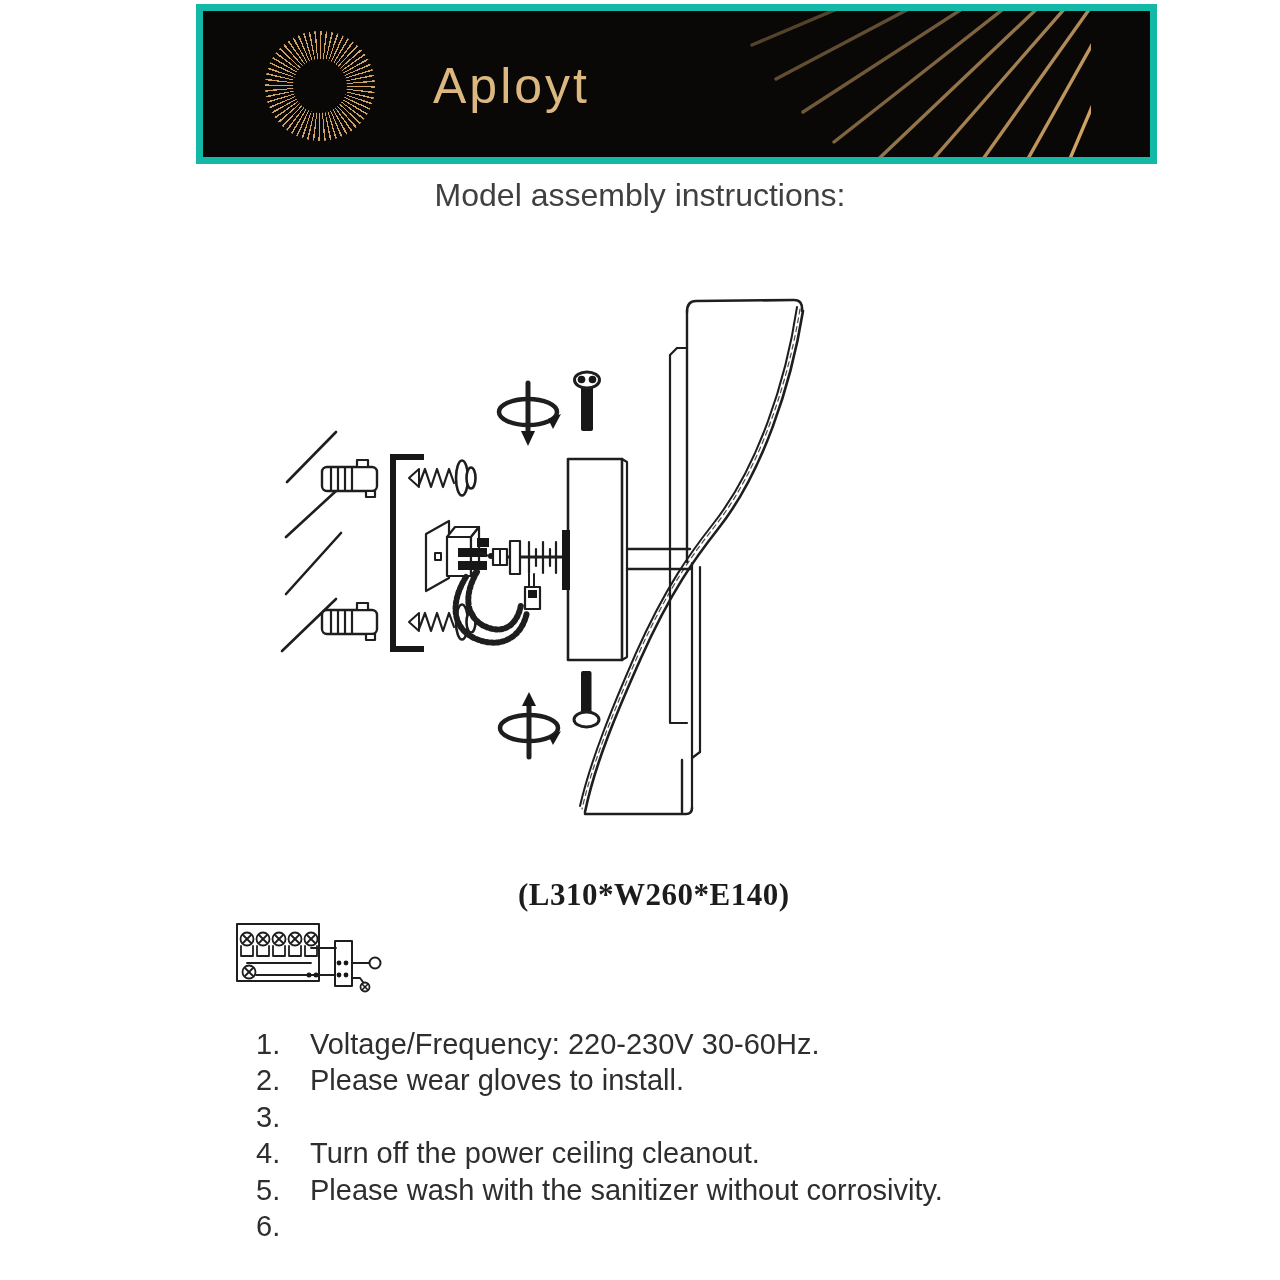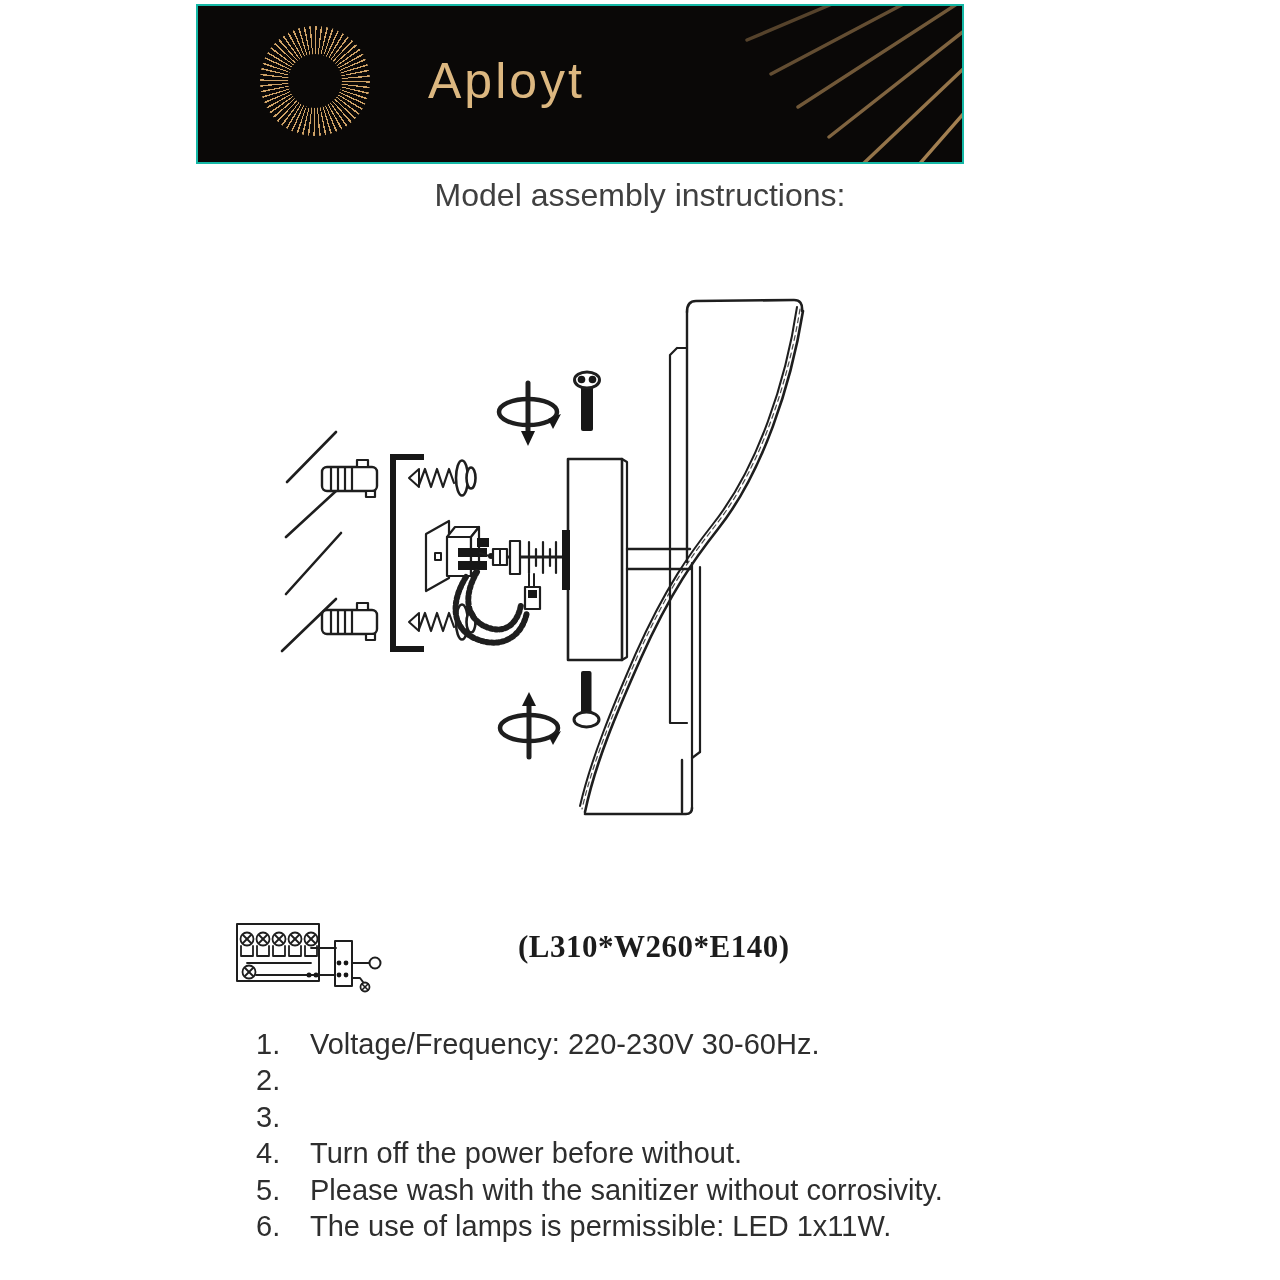--- a/index.html
+++ b/index.html
@@ -2,22 +2,22 @@
 <html><head>
 <meta charset="utf-8">
 <style>
   html,body{margin:0;padding:0;}
   body{
     width:1280px;height:1280px;position:relative;background:#ffffff;
     font-family:"Liberation Sans", sans-serif;overflow:hidden;
   }
   
   .banner{
-    position:absolute;left:196px;top:4px;width:768px;height:160px;
-    background:#0a0807;border:2px solid #14b8a6;box-sizing:border-box;overflow:hidden;
+    position:absolute;left:196px;top:4px;width:961px;height:160px;
+    background:#0a0807;border:7px solid #14b8a6;box-sizing:border-box;overflow:hidden;
   }
   .burst{
     position:absolute;left:62px;top:20px;width:110px;height:110px;border-radius:50%;
     background:repeating-conic-gradient(#cfa266 0deg 1.7deg, rgba(0,0,0,0) 1.7deg 6deg);
   }
   .burst::after{
     content:"";position:absolute;left:28px;top:28px;width:54px;height:54px;
     border-radius:50%;background:#0a0807;
   }
   .brand{
@@ -30,21 +30,21 @@
     position:absolute;left:0;top:176px;width:1280px;text-align:center;
     color:#404040;font-size:32px;line-height:39px;
   }
   
   .diagram-svg{position:absolute;left:0;top:0;width:1280px;height:1280px;}
   .diagram-svg .ln{stroke:#1e1e1e;fill:none;stroke-linecap:round;stroke-linejoin:round;}
   .diagram-svg .fw{stroke:#1e1e1e;fill:#ffffff;stroke-linejoin:round;}
   .diagram-svg .bk{fill:#171717;stroke:none;}
   
   .dims{
-    position:absolute;left:518px;top:929px;width:240px;text-align:center;
+    position:absolute;left:518px;top:877px;width:240px;text-align:center;
     font-family:"Liberation Serif", serif;font-weight:700;font-size:31px;
     color:#1c1c1c;white-space:nowrap;letter-spacing:0.5px;
   }
   
   .instructions{
     position:absolute;left:256px;top:1026px;width:880px;
     list-style:none;margin:0;padding:0;
     color:#2e2e2e;font-size:29px;
   }
   .instructions li{display:flex;height:36.5px;align-items:center;}
@@ -261,29 +261,29 @@
 
 <div class="dims">(L310*W260*E140)</div>
 
 <ol class="instructions">
   <li>
     <span class="num">1.</span>
     <span class="txt">Voltage/Frequency: 220-230V 30-60Hz.</span>
   </li>
   <li>
     <span class="num">2.</span>
+    <span class="txt">Please wear gloves to install.</span>
   </li>
   <li>
     <span class="num">3.</span>
   </li>
   <li>
     <span class="num">4.</span>
-    <span class="txt">Turn off the power before without.</span>
+    <span class="txt">Turn off the power ceiling cleanout.</span>
   </li>
   <li>
     <span class="num">5.</span>
     <span class="txt">Please wash with the sanitizer without corrosivity.</span>
   </li>
   <li>
     <span class="num">6.</span>
-    <span class="txt">The use of lamps is permissible: LED 1x11W.</span>
   </li>
 </ol>
 
 </body></html>

